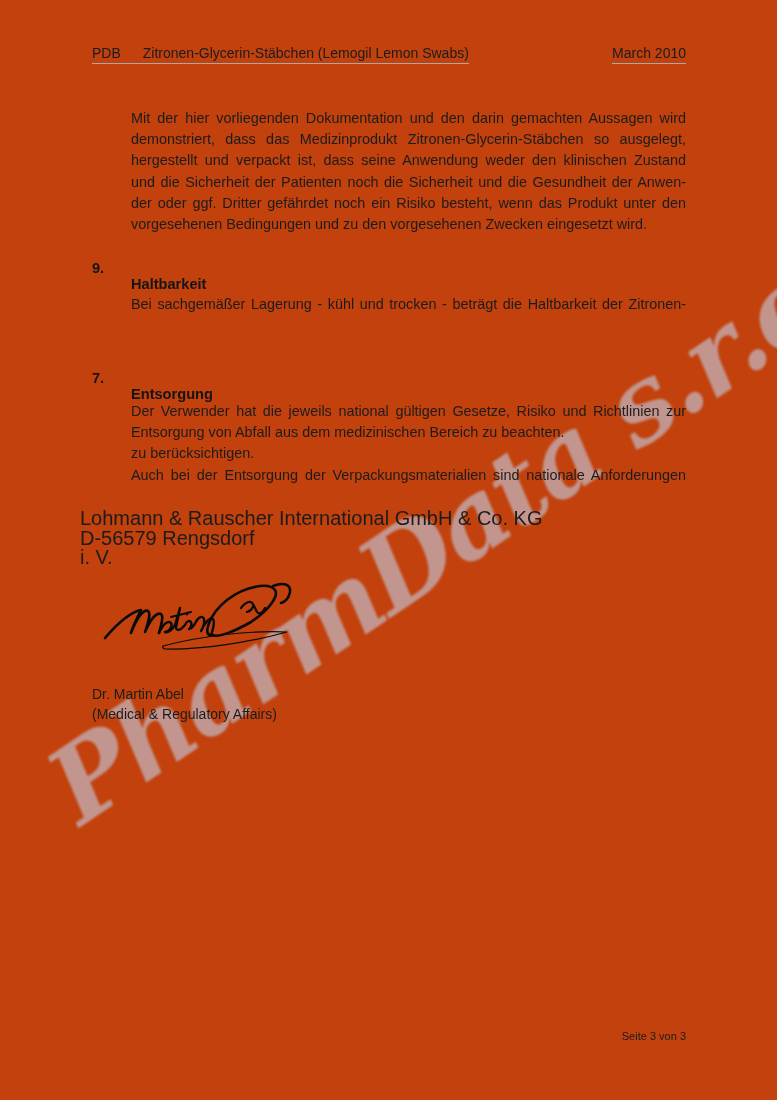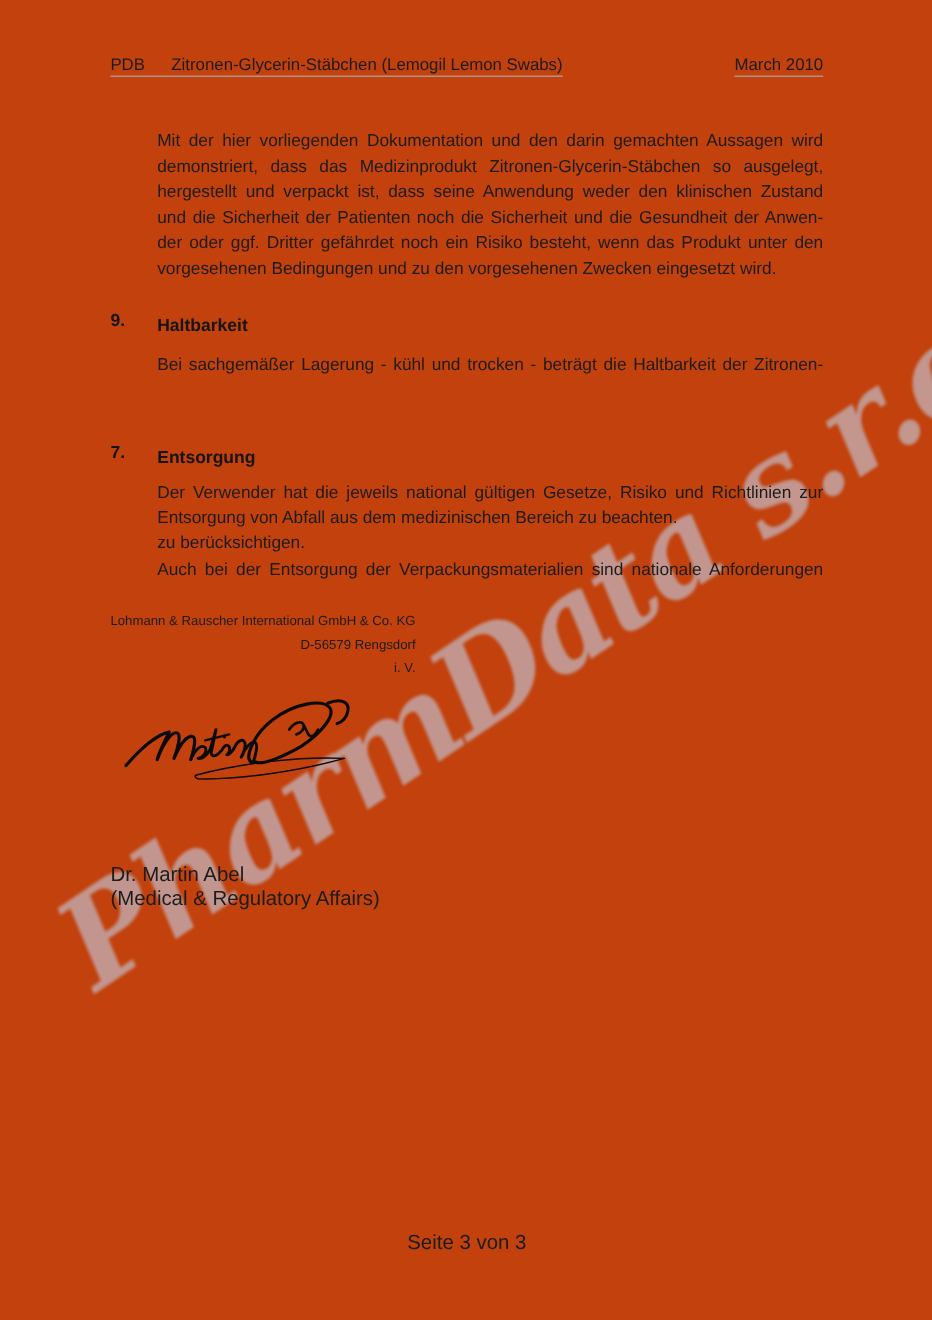--- a/index.html
+++ b/index.html
@@ -36,39 +36,39 @@
     font-size:14.4px;line-height:21.2px;
   }
   .para .ln{white-space:normal;}
   .para .ln.j{text-align:justify;text-align-last:justify;}
   .intro{top:108px;}
   .sec-head{
     position:absolute;left:92px;right:91px;
     font-weight:bold;font-size:14.6px;line-height:17px;color:#151515;
   }
   .sec-head .num{position:absolute;left:0;top:0;}
-  .sec-head .ttl{position:absolute;left:39px;top:4px;}
+  .sec-head .ttl{position:absolute;left:39px;top:16px;}
   .head-9{top:260px;}
   .para-9{top:294px;}
   .head-10{top:370px;}
   .para-10{top:401px;}
 
   .company{
-    position:absolute;left:92px;top:509px;
-    font-size:11px;line-height:19.5px;text-align:right;
+    position:absolute;left:80px;top:509px;
+    font-size:20px;line-height:19.5px;
   }
   .signature{position:absolute;left:100px;top:572px;width:202px;height:78px;}
   .signature svg{display:block;width:100%;height:100%;}
   .signer{
-    position:absolute;left:92px;top:719px;
-    font-size:17px;line-height:20px;
+    position:absolute;left:92px;top:684px;
+    font-size:14px;line-height:20px;
   }
   .footer{
     position:absolute;left:92px;right:91px;top:1028px;
-    text-align:center;font-size:17px;line-height:16px;
+    text-align:right;font-size:11px;line-height:16px;
   }
 </style>
 </head>
 <body>
 
 <div class="page">
 
   <div class="watermark" style="color:#c3cfe6">PharmData s.r.o.</div>
 
   <div class="layer">

